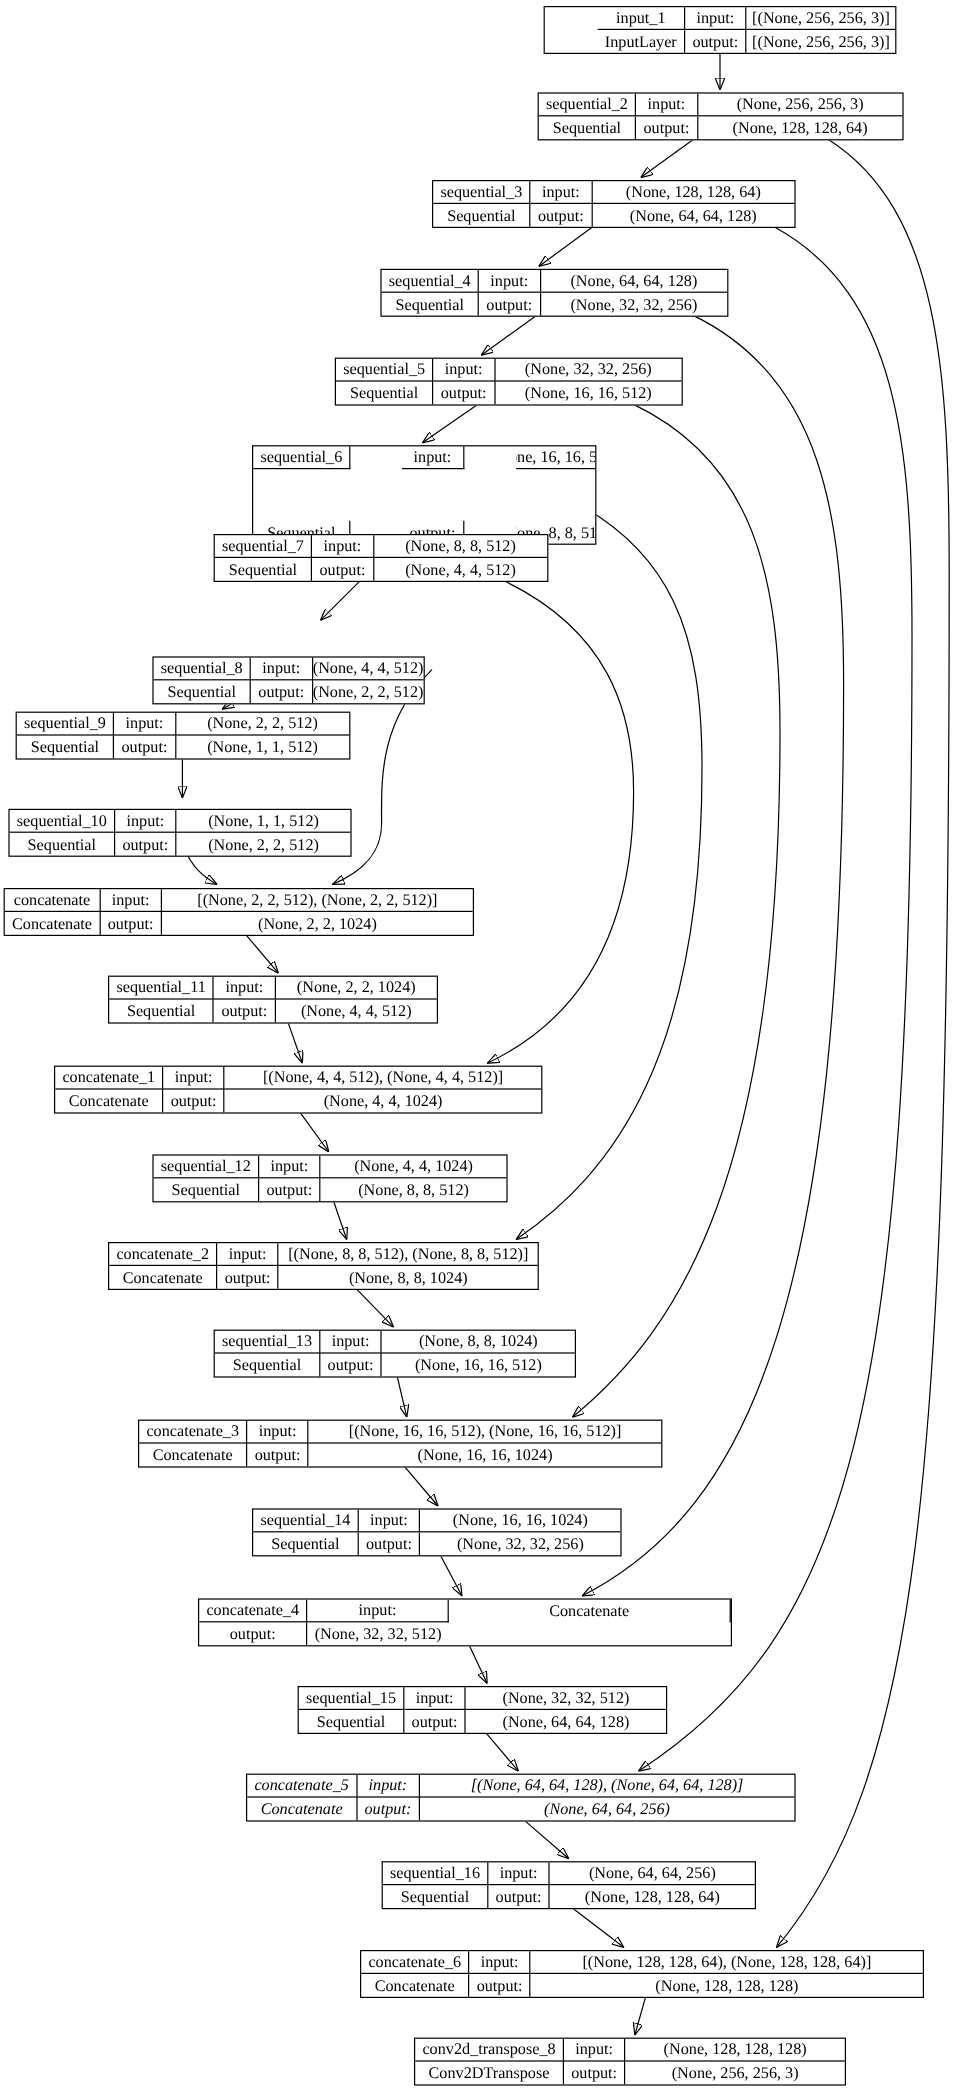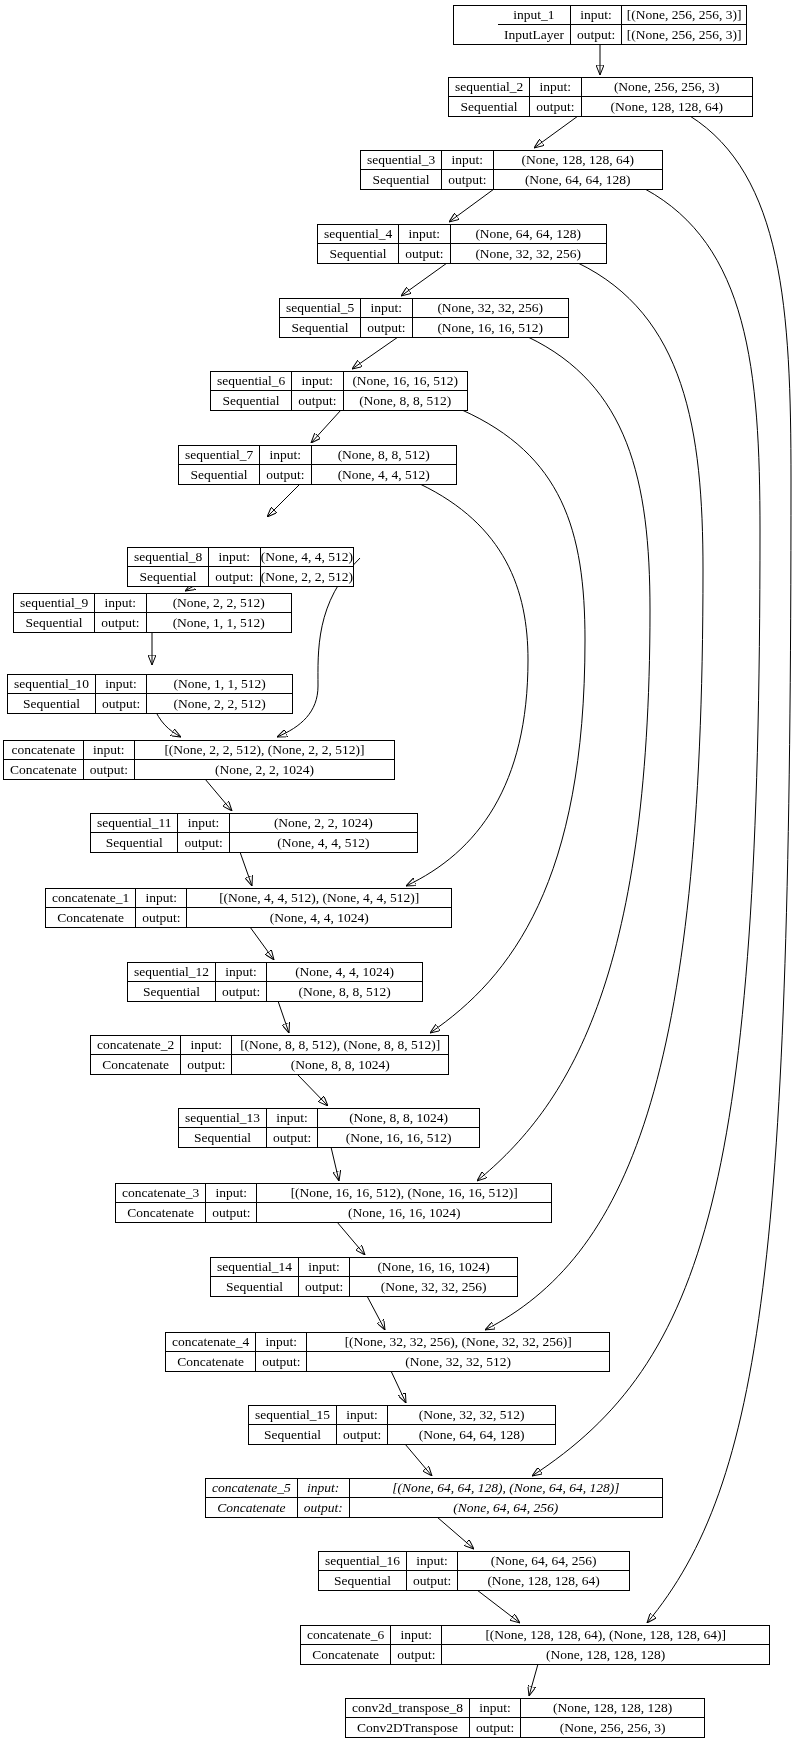--- a/index.html
+++ b/index.html
@@ -112,21 +112,21 @@
 
     <div class="node" style="left: 267px; top: 298px; width: 290px; margin-left: 12px;">
       <div class="cell r1 c1">sequential_5</div>
       <div class="cell r1 c2">input:</div>
       <div class="cell r1 c3">(None, 32, 32, 256)</div>
       <div class="cell r2 c1">Sequential</div>
       <div class="cell r2 c2">output:</div>
       <div class="cell r2 c3">(None, 16, 16, 512)</div>
     </div>
 
-    <div class="node" style="left: 210px; top: 371px; width: 258px;">
+    <div class="node" style="left: 210px; top: 371px; width: 287px; gap: 43px;">
       <div class="cell r1 c1">sequential_6</div>
       <div class="cell r1 c2">input:</div>
       <div class="cell r1 c3">(None, 16, 16, 512)</div>
       <div class="cell r2 c1">Sequential</div>
       <div class="cell r2 c2">output:</div>
       <div class="cell r2 c3">(None, 8, 8, 512)</div>
     </div>
 
     <div class="node" style="left: 178px; top: 445px; width: 279px;">
       <div class="cell r1 c1">sequential_7</div>
@@ -166,21 +166,21 @@
 
     <div class="node" style="left: 3px; top: 740px; width: 392px;">
       <div class="cell r1 c1">concatenate</div>
       <div class="cell r1 c2">input:</div>
       <div class="cell r1 c3">[(None, 2, 2, 512), (None, 2, 2, 512)]</div>
       <div class="cell r2 c1">Concatenate</div>
       <div class="cell r2 c2">output:</div>
       <div class="cell r2 c3">(None, 2, 2, 1024)</div>
     </div>
 
-    <div class="node" style="left: 90px; top: 813px; width: 328px;">
+    <div class="node" style="left: 90px; top: 813px; width: 275px;">
       <div class="cell r1 c1">sequential_11</div>
       <div class="cell r1 c2">input:</div>
       <div class="cell r1 c3">(None, 2, 2, 1024)</div>
       <div class="cell r2 c1">Sequential</div>
       <div class="cell r2 c2">output:</div>
       <div class="cell r2 c3">(None, 4, 4, 512)</div>
     </div>
 
     <div class="node" style="left: 45px; top: 888px; width: 407px;">
       <div class="cell r1 c1">concatenate_1</div>
@@ -232,21 +232,20 @@
       <div class="cell r1 c2">input:</div>
       <div class="cell r1 c3">(None, 16, 16, 1024)</div>
       <div class="cell r2 c1">Sequential</div>
       <div class="cell r2 c2">output:</div>
       <div class="cell r2 c3">(None, 32, 32, 256)</div>
     </div>
 
     <div class="node" style="left: 165px; top: 1332px; width: 445px;">
       <div class="cell r1 c1">concatenate_4</div>
       <div class="cell r1 c2">input:</div>
-      <div class="cell r1 c3">[(None, 32, 32, 256), (None, 32, 32, 256)]</div>
       <div class="cell r2 c1">Concatenate</div>
       <div class="cell r2 c2">output:</div>
       <div class="cell r2 c3">(None, 32, 32, 512)</div>
     </div>
 
     <div class="node" style="left: 248px; top: 1405px; width: 308px;">
       <div class="cell r1 c1">sequential_15</div>
       <div class="cell r1 c2">input:</div>
       <div class="cell r1 c3">(None, 32, 32, 512)</div>
       <div class="cell r2 c1">Sequential</div>

